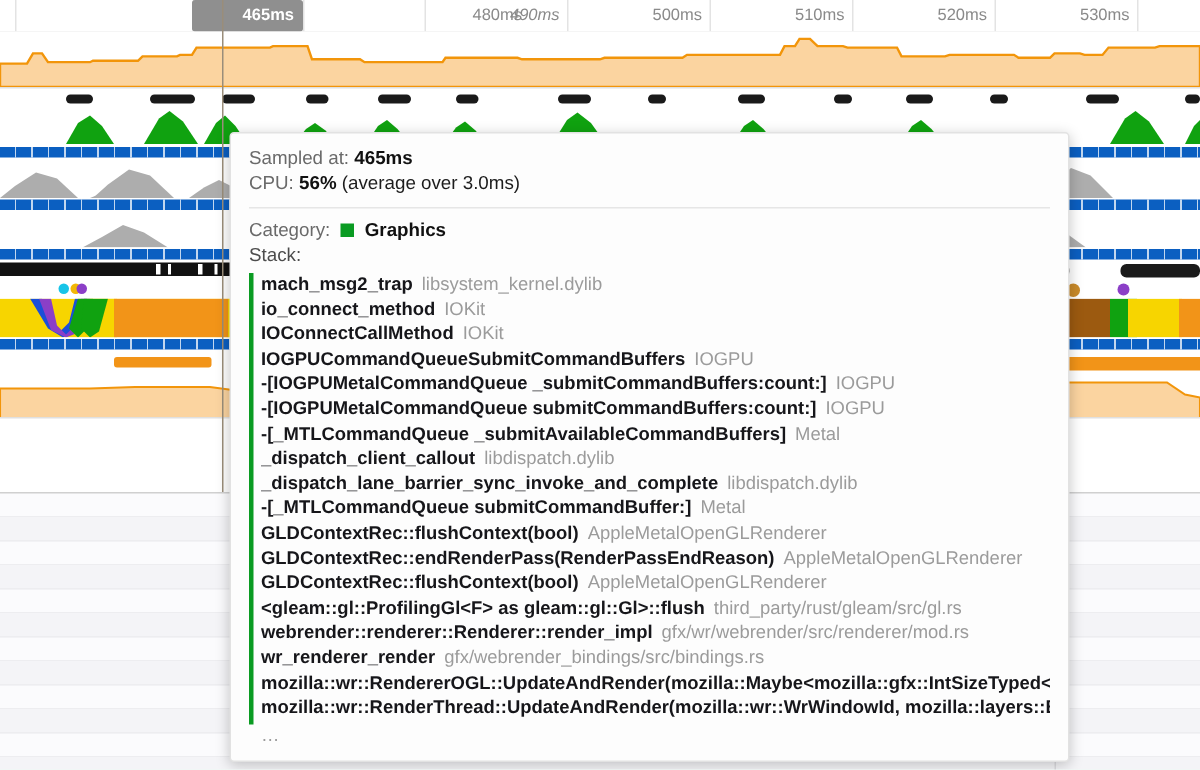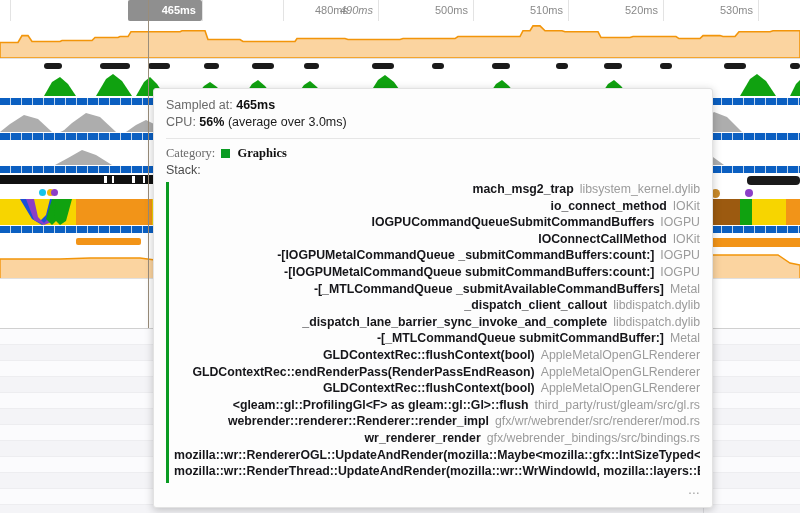--- a/index.html
+++ b/index.html
@@ -154,21 +154,21 @@
     line-height: 17px;
     color: #4c4c4c;
     white-space: nowrap;
   }
   .tt-line b { color: #111; font-weight: bold; }
   .tt-line .lbl { color: #6a6a6a; }
   .tt-rule {
     margin: 7px 12px 6px 12px;
     height: 1px; background: #e6e6e6;
   }
-  .tt-cat { padding: 0 12px; font-family: Liberation Serif, serif; }
+  .tt-cat { padding: 0 12px; }
   .cat-swatch {
     display: inline-block;
     width: 9px; height: 9px;
     background: #0a9b22;
     margin: 0 4px -1px 3px;
   }
   .tt-stack-label { padding: 0 12px; }
   .stack-wrap {
     position: relative;
     margin: 2px 12px 0 12px;
@@ -181,21 +181,20 @@
     background: #0a9b22;
   }
   .frame {
     font-size: 12.3px;
     line-height: 16.6px;
     color: #16161a;
     font-weight: bold;
     white-space: nowrap;
     overflow: hidden;
     text-overflow: clip;
-    text-align: right;
   }
   .frame .origin {
     color: #9b9b9b;
     font-weight: normal;
     margin-left: 6px;
   }
   .frame.ell { color: #9b9b9b; font-weight: normal; padding-top: 2px;}
 </style>
 </head>
 <body>
@@ -419,22 +418,22 @@
     </div>
     <div class="tt-stack-label">
       <div class="tt-line lbl">Stack:</div>
     </div>
 
     <div class="stack-wrap">
       <div class="stack-bar"></div>
       <div id="frames">
           <div class="frame"><span>mach_msg2_trap</span><span class="origin">libsystem_kernel.dylib</span></div>
           <div class="frame"><span>io_connect_method</span><span class="origin">IOKit</span></div>
+          <div class="frame"><span>IOConnectCallMethod</span><span class="origin">IOKit</span></div>
           <div class="frame"><span>IOGPUCommandQueueSubmitCommandBuffers</span><span class="origin">IOGPU</span></div>
-          <div class="frame"><span>IOConnectCallMethod</span><span class="origin">IOKit</span></div>
           <div class="frame"><span>-[IOGPUMetalCommandQueue _submitCommandBuffers:count:]</span><span class="origin">IOGPU</span></div>
           <div class="frame"><span>-[IOGPUMetalCommandQueue submitCommandBuffers:count:]</span><span class="origin">IOGPU</span></div>
           <div class="frame"><span>-[_MTLCommandQueue _submitAvailableCommandBuffers]</span><span class="origin">Metal</span></div>
           <div class="frame"><span>_dispatch_client_callout</span><span class="origin">libdispatch.dylib</span></div>
           <div class="frame"><span>_dispatch_lane_barrier_sync_invoke_and_complete</span><span class="origin">libdispatch.dylib</span></div>
           <div class="frame"><span>-[_MTLCommandQueue submitCommandBuffer:]</span><span class="origin">Metal</span></div>
           <div class="frame"><span>GLDContextRec::flushContext(bool)</span><span class="origin">AppleMetalOpenGLRenderer</span></div>
           <div class="frame"><span>GLDContextRec::endRenderPass(RenderPassEndReason)</span><span class="origin">AppleMetalOpenGLRenderer</span></div>
           <div class="frame"><span>GLDContextRec::flushContext(bool)</span><span class="origin">AppleMetalOpenGLRenderer</span></div>
           <div class="frame"><span>&lt;gleam::gl::ProfilingGl&lt;F&gt; as gleam::gl::Gl&gt;::flush</span><span class="origin">third_party/rust/gleam/src/gl.rs</span></div>

